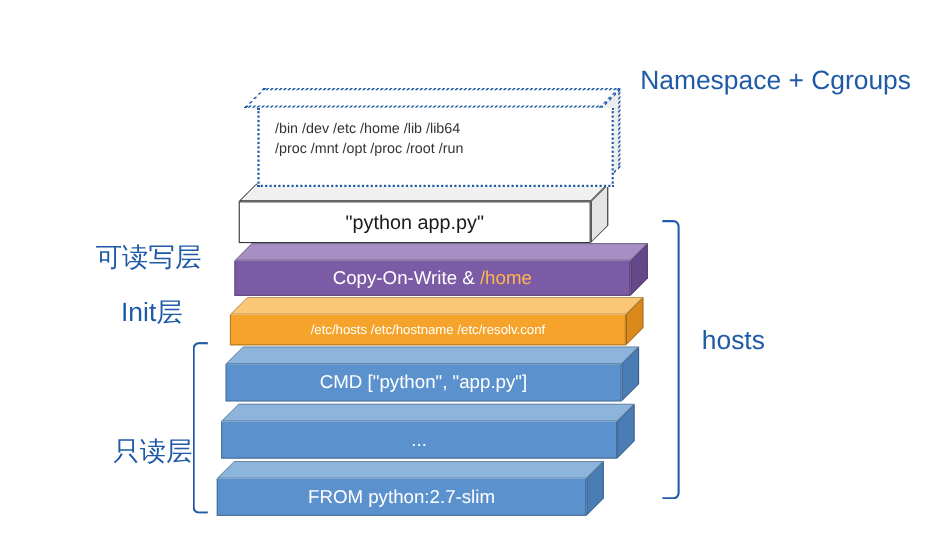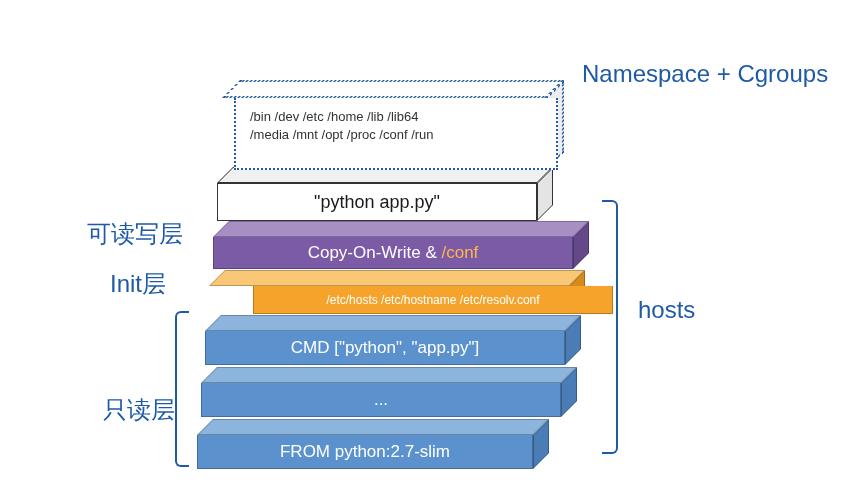--- a/index.html
+++ b/index.html
@@ -69,21 +69,21 @@
     }
     .slab .text.dark { color: #1a1a1a; }
     .slab .text.small { font-size: 12px; }
 
     
     .blue .front { background: #5b92ce; }
     .blue .top   { background: #8cb4dd; }
     .blue .side  { background: #4a7db5; }
 
     
-    .orange .front { background: #f5a32a; margin-left: 44px; }
+    .orange .front { background: #f5a32a; }
     .orange .top   { background: #f9c776; }
     .orange .side  { background: #d98a1a; }
 
     
     .purple .front { background: #7b5aa6; }
     .purple .top   { background: #a78fc4; }
     .purple .side  { background: #644889; }
 
     
     .white .front {
@@ -200,35 +200,35 @@
     <div class="front">
         <span class="text small" style="color:#ffffff;">/etc/hosts /etc/hostname /etc/resolv.conf</span>
       </div>
   </div>
 
   <div class="slab purple" style="left:213px; top:237px; width:360px; height:32px;">
     <div class="top"></div>
     <div class="side"></div>
     <div class="front">
       <span class="text">
-        <span>Copy-On-Write &amp; </span><span class="orange-text">/conf</span>
+        <span>Copy-On-Write &amp; </span><span class="orange-text">/home</span>
       </span>
     </div>
   </div>
 
   <div class="slab white" style="left:217px; top:183px; width:320px; height:38px;">
     <div class="top"></div>
     <div class="side"></div>
     <div class="front">
         <span class="text dark" style="font-size:18px;">"python app.py"</span>
       </div>
   </div>
 
   <div class="nsbox" style="left:222px; top:98px; width:324px; height:72px;">
     <div class="top"></div>
     <div class="side"></div>
     <div class="front">
       <div>/bin /dev /etc /home /lib /lib64</div>
-      <div>/media /mnt /opt /proc /conf /run</div>
+      <div>/proc /mnt /opt /proc /root /run</div>
     </div>
   </div>
 
 </div>
 
 </body></html>

